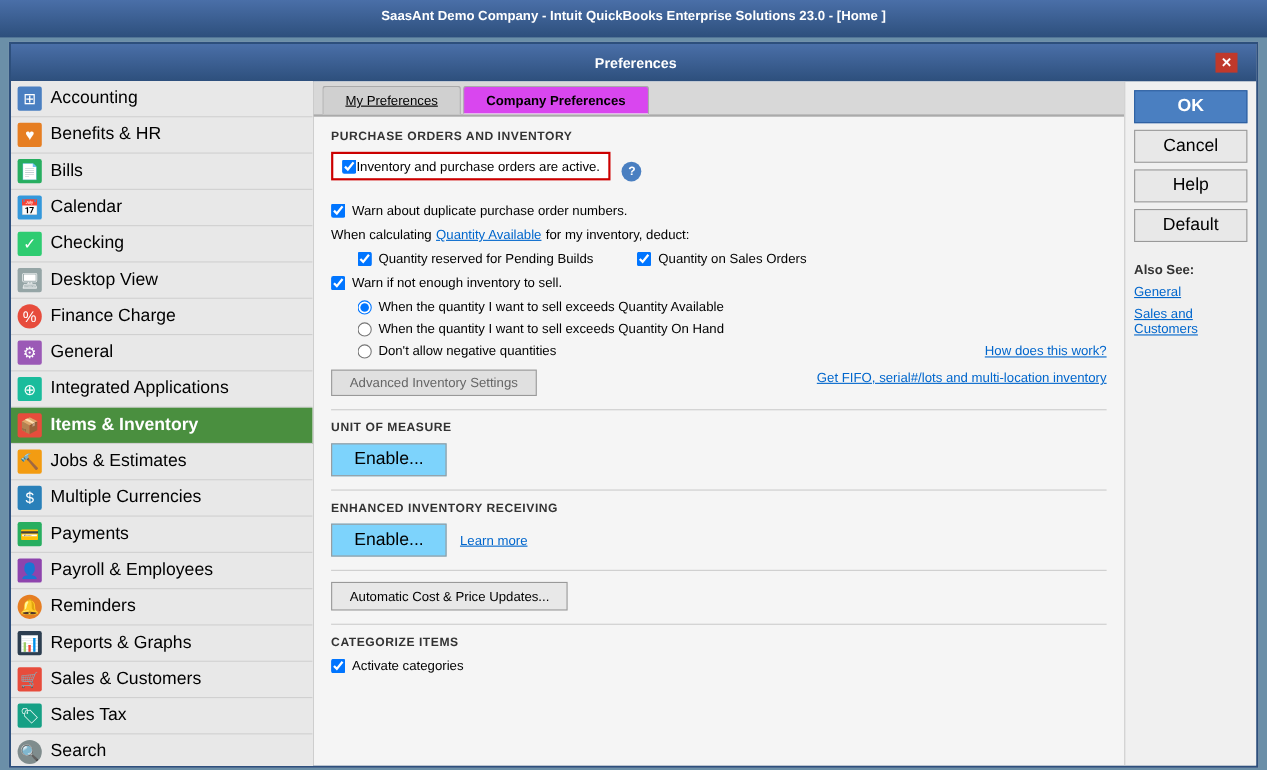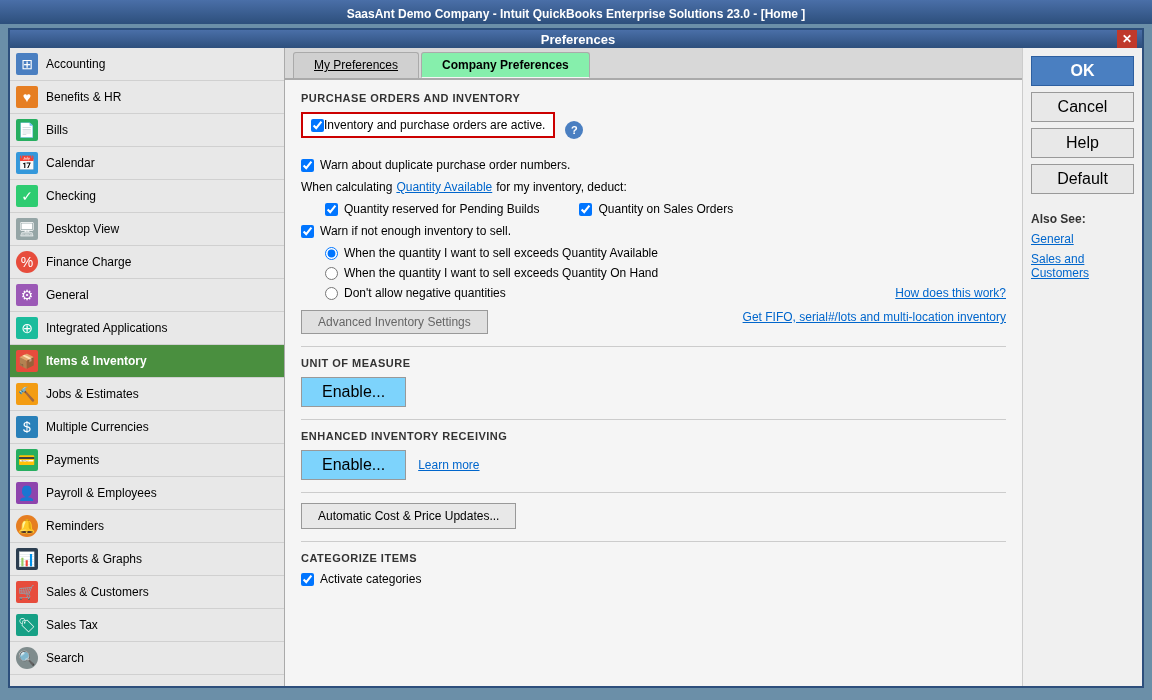--- a/index.html
+++ b/index.html
@@ -13,39 +13,39 @@
     }
 
     
     .title-bar {
       background: linear-gradient(to bottom, #4a6fa8, #2d4f7c);
       color: white;
       text-align: center;
       padding: 6px 0;
       font-size: 12px;
       font-weight: bold;
-      height: 24px;
+      height: 34px;
       line-height: 16px;
     }
 
     
     .dialog {
       background: #f0f0f0;
       border: 2px solid #2d4f7c;
       margin: 4px 8px;
       height: 660px;
       display: flex;
       flex-direction: column;
     }
 
     .dialog-title-bar {
       background: linear-gradient(to bottom, #4a6fa8, #2d4f7c);
       color: white;
       text-align: center;
-      padding: 5px;
+      padding: 17px;
       font-size: 13px;
       font-weight: bold;
       display: flex;
       justify-content: center;
       align-items: center;
       height: 18px;
     }
 
     .dialog-title-text {
       flex: 1;
@@ -106,21 +106,21 @@
       height: 22px;
       margin-right: 8px;
       flex-shrink: 0;
       display: flex;
       align-items: center;
       justify-content: center;
       font-size: 14px;
     }
 
     .item-label {
-      font-size: 12px;
+      font-size: 16px;
       color: #000;
     }
 
     
     .icon-accounting { background: #4a7fc1; border-radius: 2px; color: white; }
     .icon-benefits { background: #e67e22; border-radius: 2px; color: white; }
     .icon-bills { background: #27ae60; border-radius: 2px; color: white; }
     .icon-calendar { background: #3498db; border-radius: 2px; color: white; }
     .icon-checking { background: #2ecc71; border-radius: 2px; color: white; }
     .icon-desktop { background: #95a5a6; border-radius: 2px; color: white; }
@@ -160,21 +160,21 @@
       border: 1px solid #aaa;
       border-bottom: none;
       background: #d0d0d0;
       cursor: pointer;
       font-size: 12px;
       margin-right: 2px;
       border-radius: 3px 3px 0 0;
     }
 
     .tab.active {
-      background: #86efac;
+      background: #d946ef;
       border-bottom: 1px solid #f5f5f5;
       font-weight: bold;
     }
 
     .tab:first-child {
       text-decoration: underline;
     }
 
     
     .content-body {

